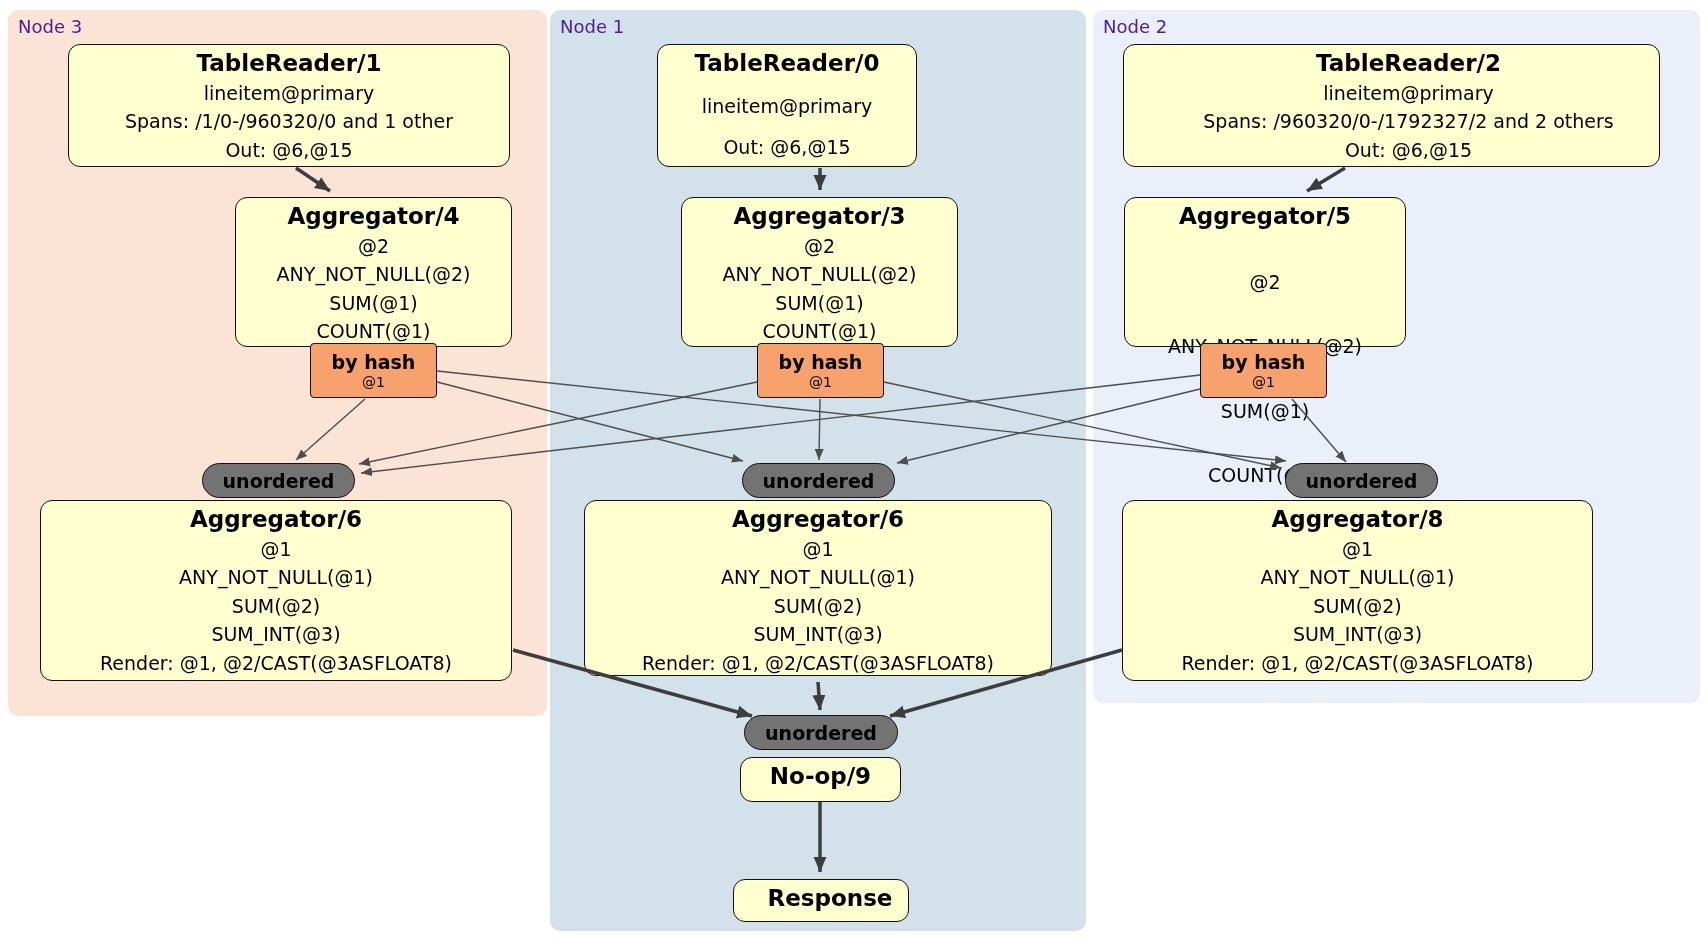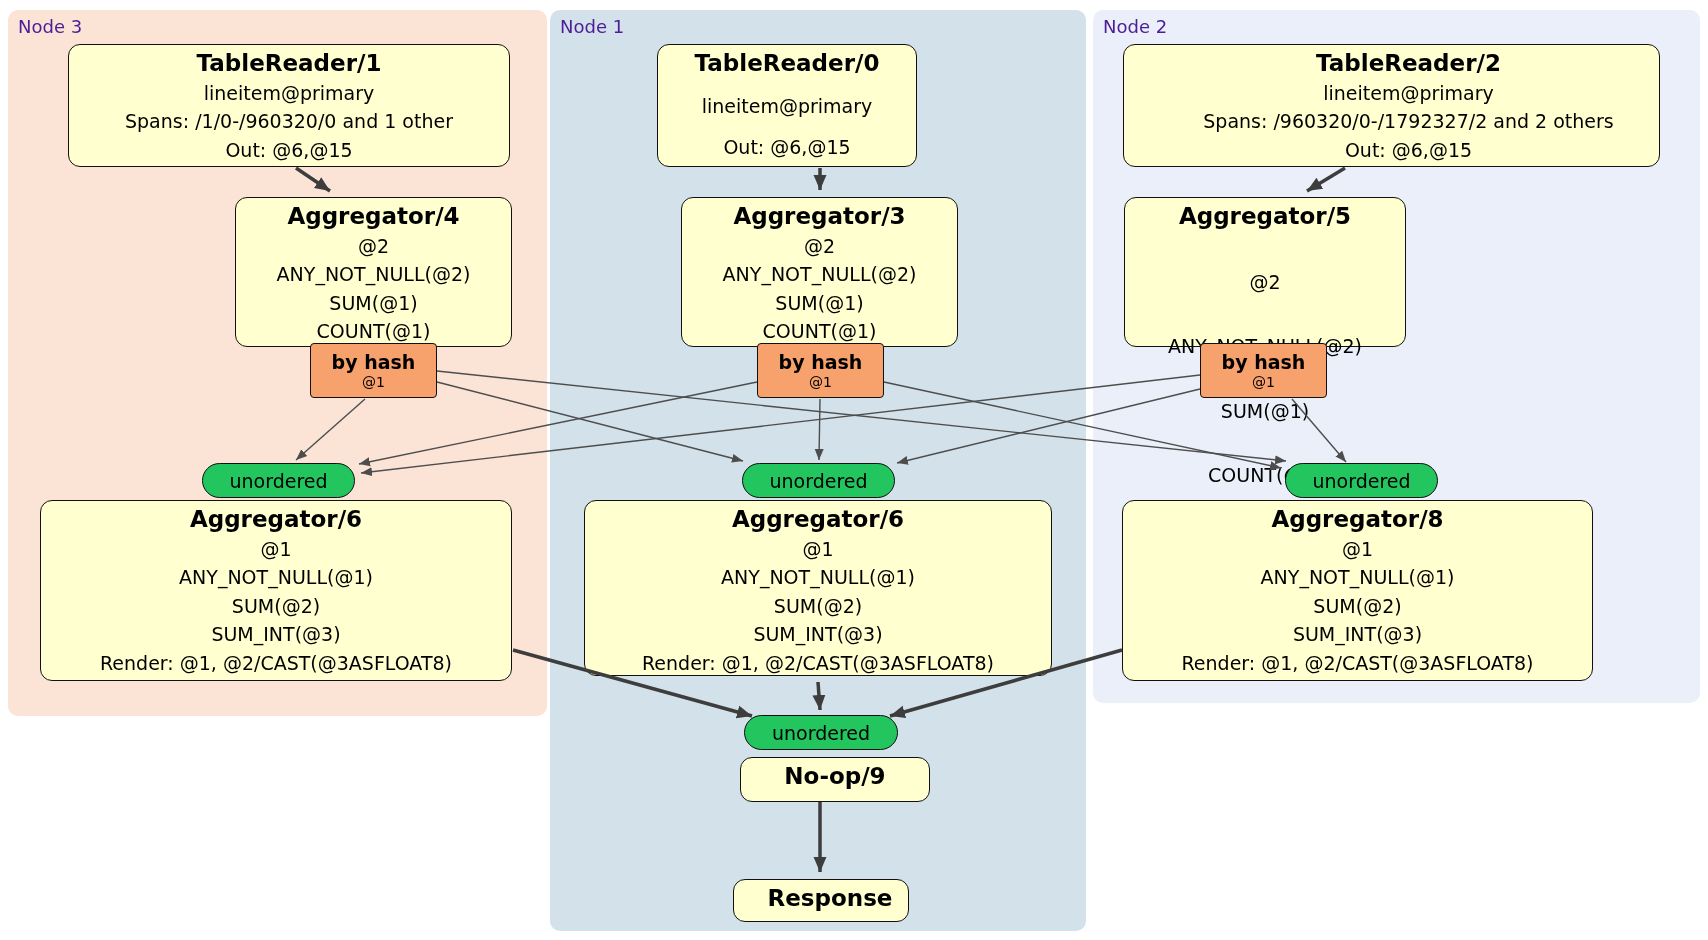--- a/index.html
+++ b/index.html
@@ -23,24 +23,24 @@
   .router {
     position:absolute; background:#f7a16c; border:1.6px solid #111;
     border-radius:4px; box-sizing:border-box; z-index:5;
     display:flex; flex-direction:column; align-items:center; justify-content:center;
     text-align:center;
   }
   .router-label { font-weight:bold; font-size:19px; line-height:1.2; }
   .router-detail { font-size:14px; line-height:1.2; }
 
   .stream {
-    position:absolute; background:#22c55e; border:1.7px solid #111;
+    position:absolute; background:#737373; border:1.7px solid #111;
     border-radius:18px; box-sizing:border-box; z-index:5;
     display:flex; align-items:center; justify-content:center;
-    font-weight:normal; font-size:19px;
+    font-weight:bold; font-size:19px;
   }
 </style>
 </head>
 <body>
 
 <div id="canvas">
 
   <div class="panel" style="left:8px; top:10px; width:539px; height:706px; background:#fbe3d6;">
     <div class="panel-label">Node 3</div>
   </div>
@@ -115,21 +115,21 @@
 
   <div class="pbox" style="left:1122px; top:500px; width:471px; height:181px;">
     <div class="ptitle">Aggregator/8</div>
     <div class="pline">@1</div>
     <div class="pline">ANY_NOT_NULL(@1)</div>
     <div class="pline">SUM(@2)</div>
     <div class="pline">SUM_INT(@3)</div>
     <div class="pline">Render: @1, @2/CAST(@3ASFLOAT8)</div>
   </div>
 
-  <div class="pbox" style="left:740px; top:757px; width:190px; height:45px;">
+  <div class="pbox" style="left:740px; top:757px; width:161px; height:45px;">
     <div class="ptitle">No-op/9</div>
   </div>
 
   <div class="pbox" style="left:733px; top:879px; width:176px; height:43px;padding-left:24px;">
     <div class="ptitle">Response</div>
   </div>
 
   <svg class="edges" width="1708" height="940" viewBox="0 0 1708 940">
     <defs>
       <marker id="arrS" markerUnits="userSpaceOnUse" markerWidth="13" markerHeight="11" refX="11" refY="5.5" orient="auto">

